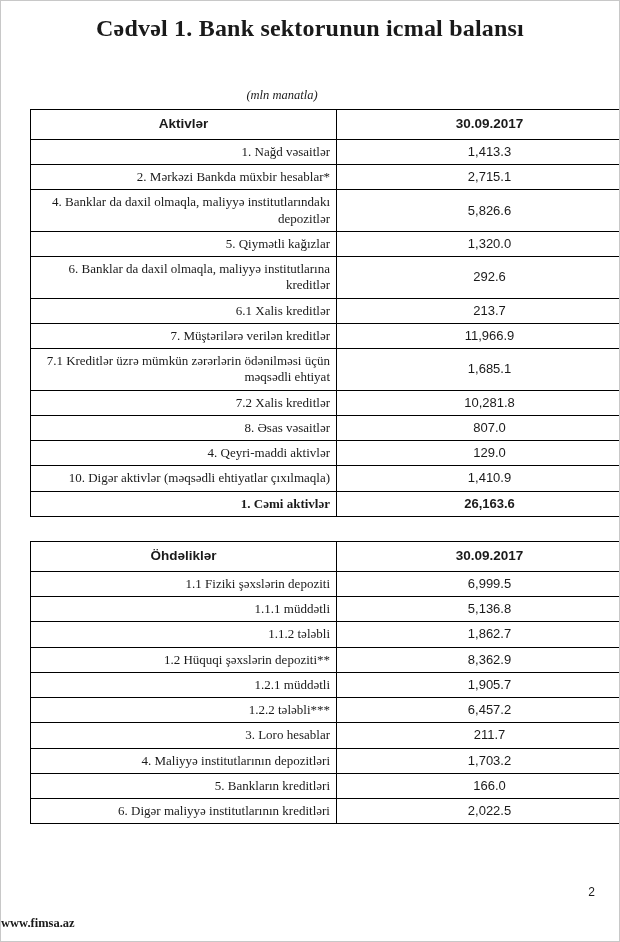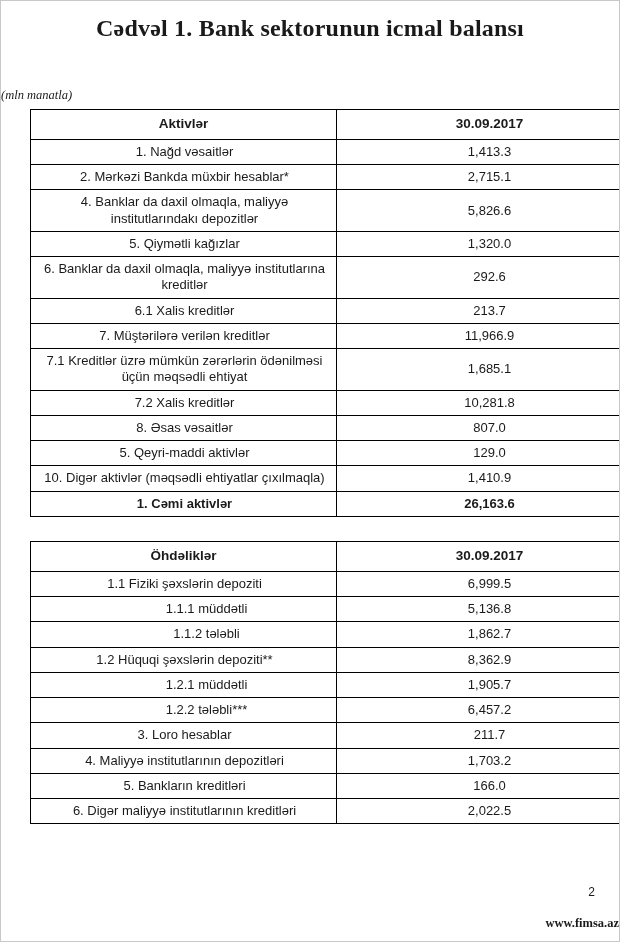--- a/index.html
+++ b/index.html
@@ -14,21 +14,21 @@
   }
   .page-title {
     text-align:center;
     font-family:"Liberation Serif", serif;
     font-weight:bold;
     font-size:24px;
     padding-top:14px;
     letter-spacing:0.2px;
   }
   .unit-note {
-    text-align:left;
+    text-align:center;
     font-family:"Liberation Serif", serif;
     font-style:italic;
     font-size:12.5px;
     margin:46px 56px 6px 0;
   }
   table.balance {
     border-collapse:collapse;
     width:613px;
     margin-left:29px;
     table-layout:fixed;
@@ -39,42 +39,43 @@
     line-height:1.25;
   }
   table.balance th {
     font-weight:bold;
     font-size:13.5px;
     text-align:center;
     padding:6px 4px;
   }
   td.label {
     padding:4px 6px 4px 8px;
-    text-align:center;
+    text-align:right;
+    font-family:Liberation Serif, serif;
   }
   td.value {
     width:130px;
     text-align:center;
     padding:4px 4px;
   }
   td.label.indent-1 { }
   td.label.indent-2 { padding-left:52px; }
   tr.bold td { font-weight:bold; }
   .table-gap { height:24px; }
   .page-number {
     position:absolute;
     right:24px;
     bottom:42px;
     font-size:12px;
   }
   .footer-url {
     position:absolute;
     left:0; right:0;
     bottom:10px;
-    text-align:right;
+    text-align:left;
     font-family:"Liberation Serif", serif;
     font-weight:bold;
     font-size:12.5px;
   }
 </style>
 </head>
 <body>
 
 <div class="page-title">Cədvəl 1. Bank sektorunun icmal balansı</div>
 
@@ -122,21 +123,21 @@
       </tr>
       <tr>
         <td class="label indent-1">7.2 Xalis kreditlər</td>
         <td class="value">10,281.8</td>
       </tr>
       <tr>
         <td class="label indent-0">8. Əsas vəsaitlər</td>
         <td class="value">807.0</td>
       </tr>
       <tr>
-        <td class="label indent-0">5. Qeyri-maddi aktivlər</td>
+        <td class="label indent-0">4. Qeyri-maddi aktivlər</td>
         <td class="value">129.0</td>
       </tr>
       <tr>
         <td class="label indent-0">10. Digər aktivlər (məqsədli ehtiyatlar çıxılmaqla)</td>
         <td class="value">1,410.9</td>
       </tr>
       <tr class="bold">
         <td class="label indent-0">1. Cəmi aktivlər</td>
         <td class="value">26,163.6</td>
       </tr>

